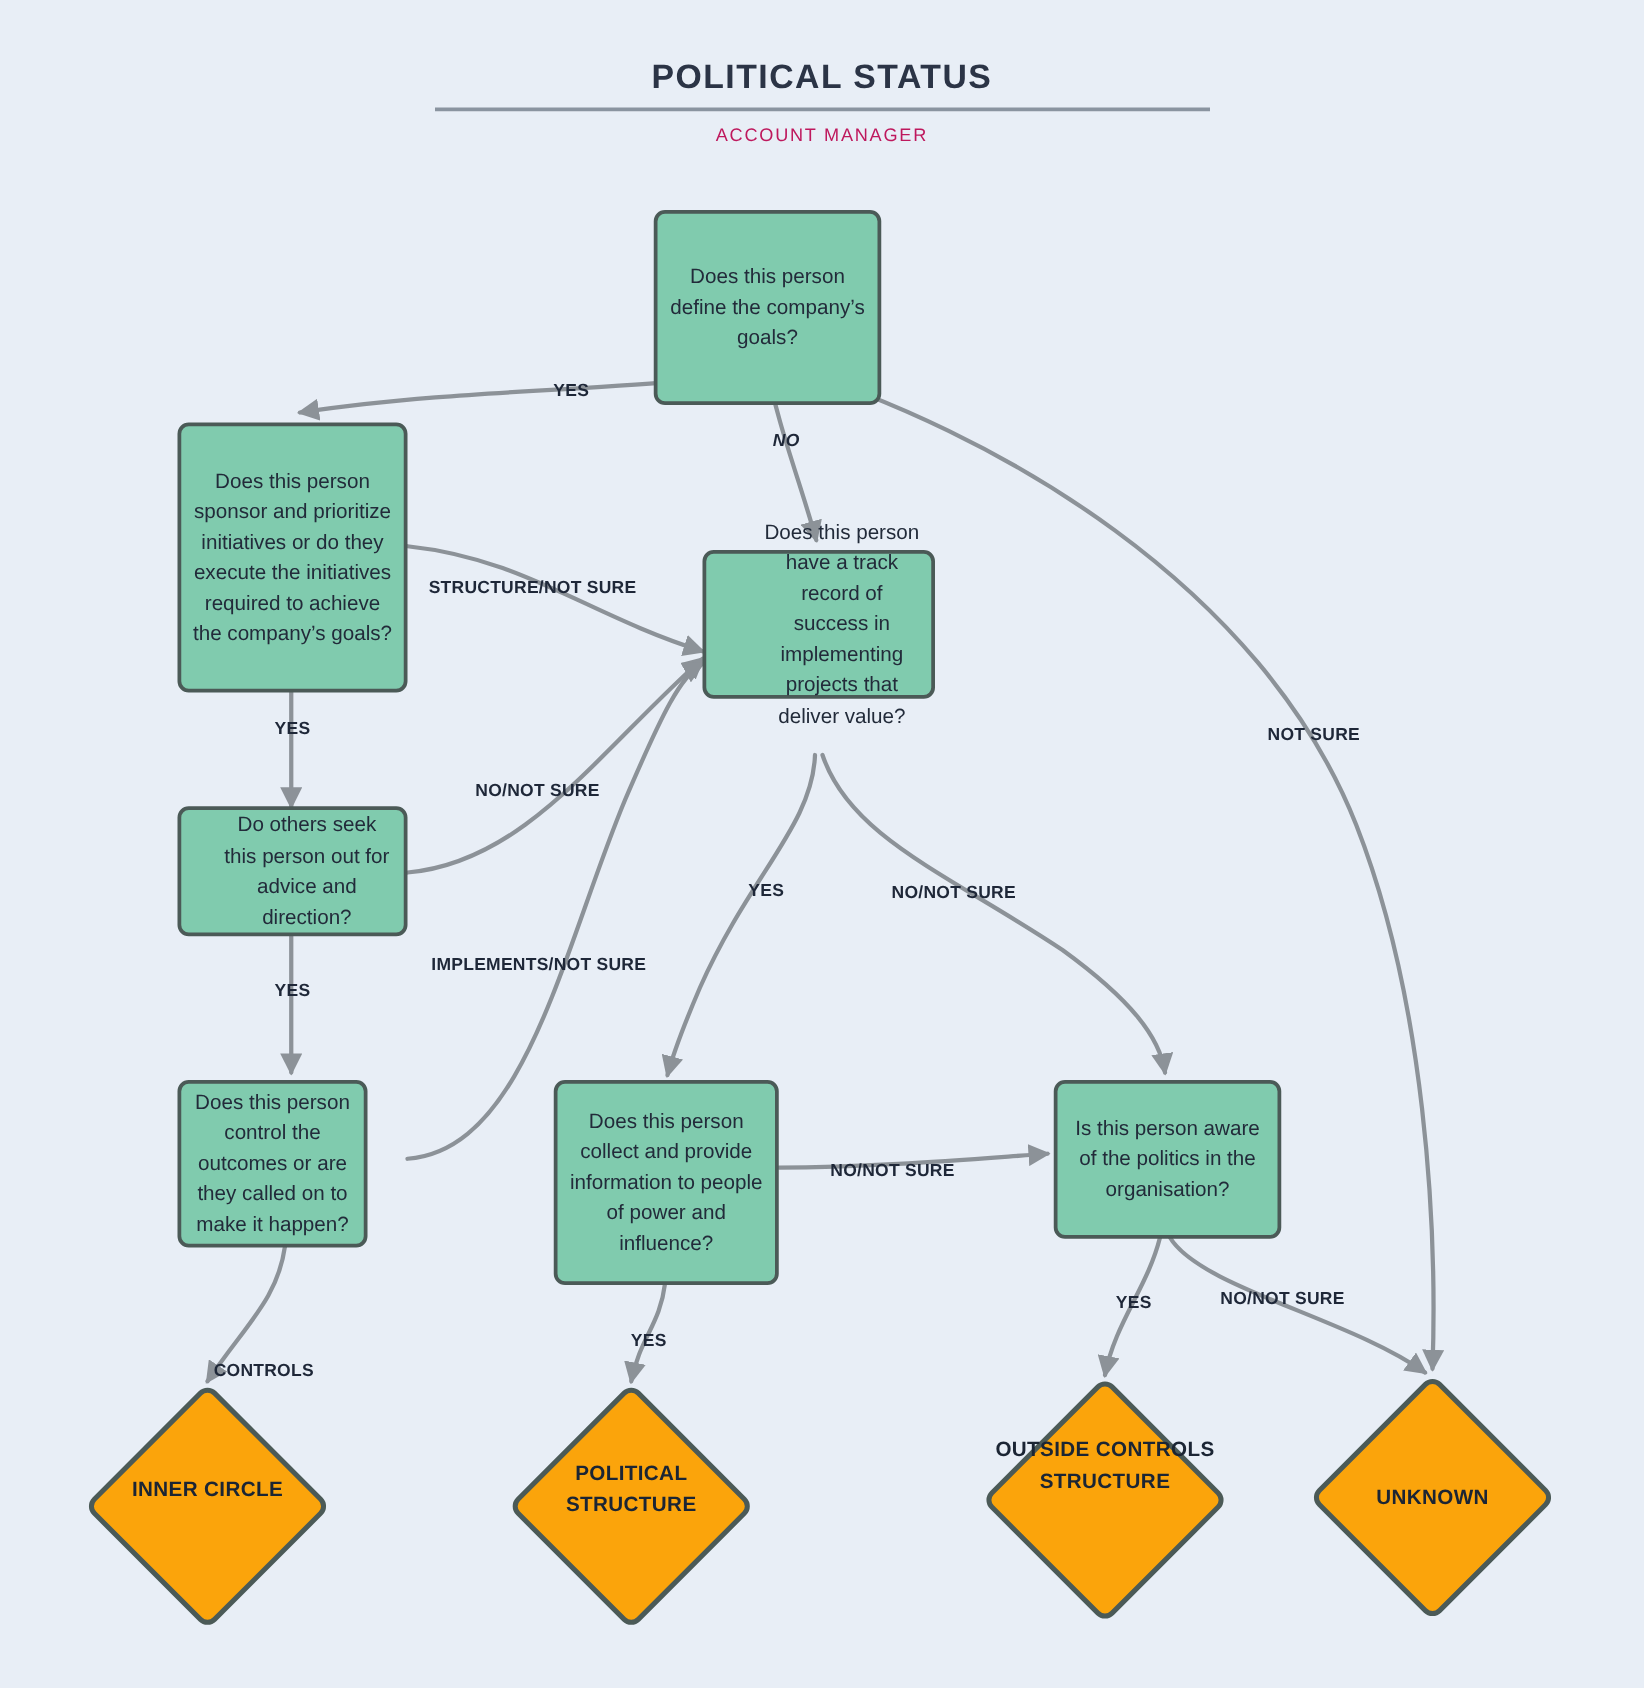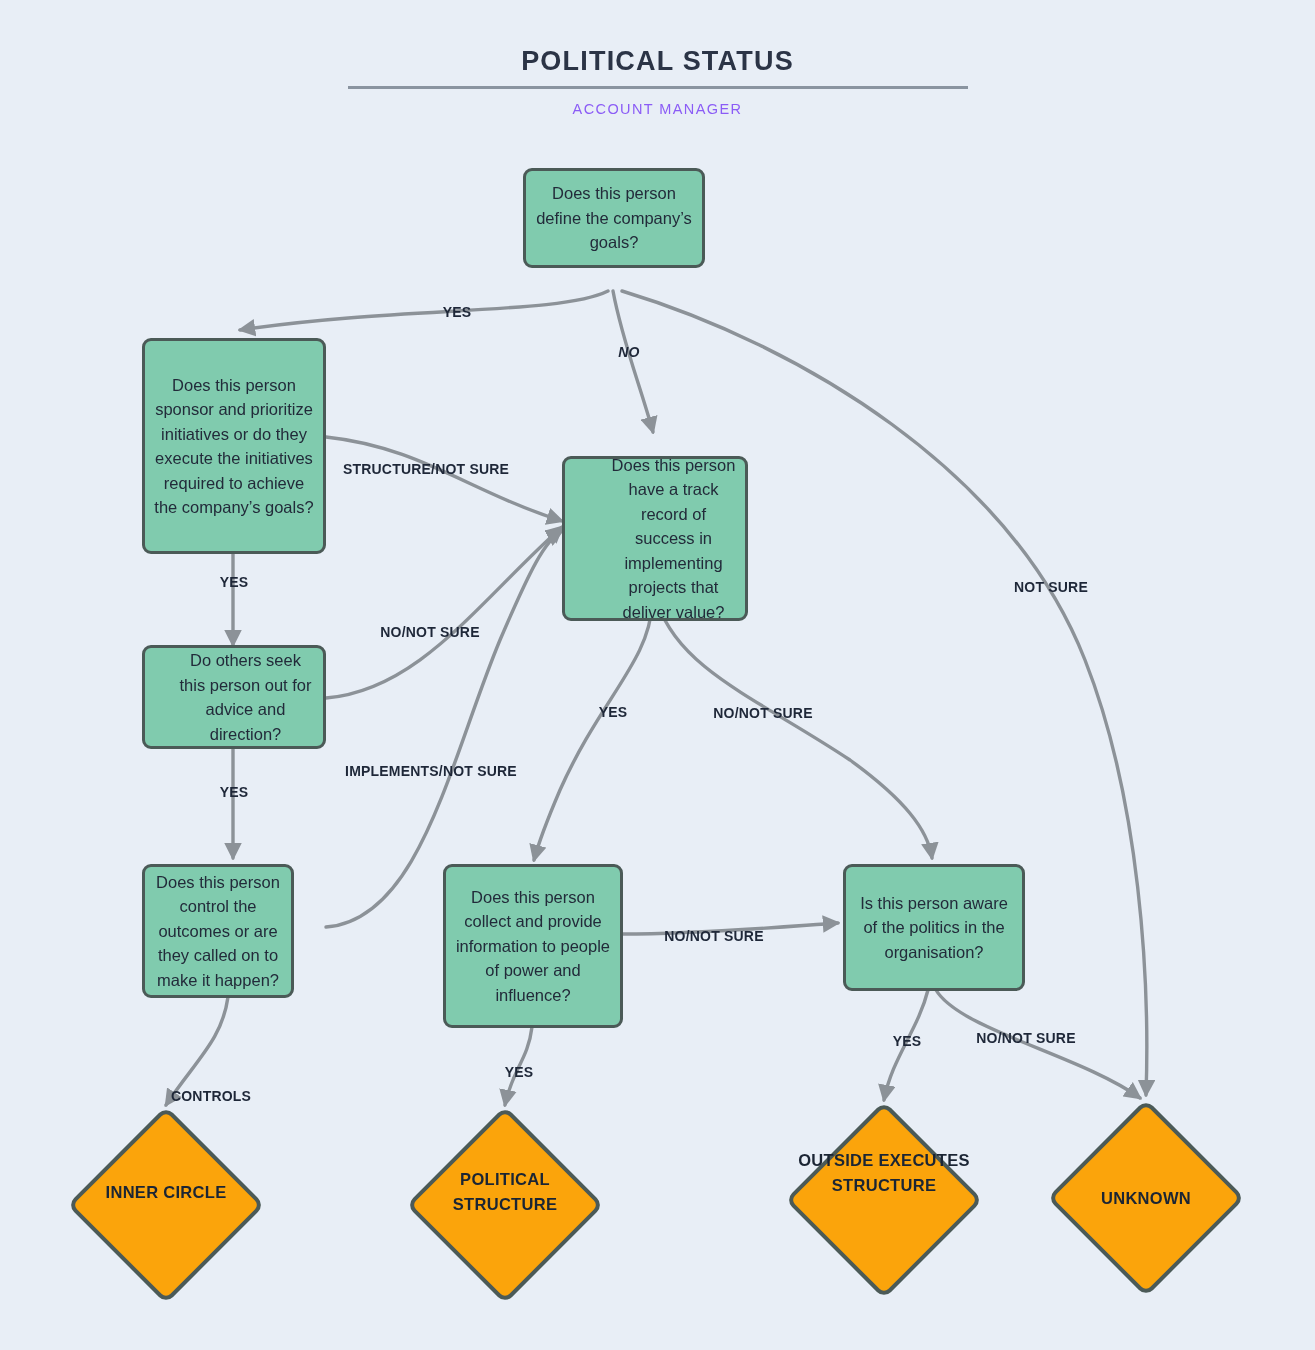--- a/index.html
+++ b/index.html
@@ -34,21 +34,21 @@
   #title-rule {
     width: 620px;
     height: 3px;
     background: #8A94A0;
     margin: 8px auto 0 auto;
   }
   #subtitle {
     margin-top: 12px;
     font-size: 14.5px;
     letter-spacing: 1.4px;
-    color: #8b5cf6;
+    color: #be185d;
   }
 
   
   #edges {
     position: absolute;
     left: 0;
     top: 0;
     width: 1315px;
     height: 1350px;
     pointer-events: none;
@@ -162,29 +162,29 @@
 
     <path class="edge-path" marker-end="url(#arrow)" d="M 532 1027 C 528 1060, 512 1070, 505 1105"></path>
 
     <path class="edge-path" marker-end="url(#arrow)" d="M 623 934 C 700 934, 780 927, 838 923"></path>
 
     <path class="edge-path" marker-end="url(#arrow)" d="M 928 990 C 918 1030, 892 1058, 884 1100"></path>
 
     <path class="edge-path" marker-end="url(#arrow)" d="M 936 990 C 960 1030, 1080 1055, 1140 1098"></path>
   </svg>
 
-  <div class="node" style="left:523px; top:168px; width:182px; height:100px;">
+  <div class="node" style="left:523px; top:168px; width:182px; height:156px;">
     <span class="node-text">Does this person define the company’s goals?</span>
   </div>
 
   <div class="node" style="left:142px; top:338px; width:184px; height:216px;">
     <span class="node-text">Does this person sponsor and prioritize initiatives or do they execute the initiatives required to achieve the company’s goals?</span>
   </div>
 
-  <div class="node" style="left:562px; top:456px; width:186px; height:165px;padding-left:46px;">
+  <div class="node" style="left:562px; top:440px; width:186px; height:119px;padding-left:46px;">
     <span class="node-text">Does this person have a track record of success in implementing projects that deliver value?</span>
   </div>
 
   <div class="node" style="left:142px; top:645px; width:184px; height:104px;padding-left:32px;">
     <span class="node-text">Do others seek this person out for advice and direction?</span>
   </div>
 
   <div class="node" style="left:142px; top:864px; width:152px; height:134px;">
     <span class="node-text">Does this person control the outcomes or are they called on to make it happen?</span>
   </div>
@@ -202,21 +202,21 @@
     <div class="diamond-label" style="top:45px;">INNER CIRCLE</div>
   </div>
 
   <div class="diamond-wrap" style="left:435px; top:1135px; width:140px; height:140px;">
     <div class="diamond-shape"></div>
     <div class="diamond-label" style="top:32px;">POLITICAL STRUCTURE</div>
   </div>
 
   <div class="diamond-wrap" style="left:814px; top:1130px; width:140px; height:140px;">
     <div class="diamond-shape"></div>
-    <div class="diamond-label" style="top:18px; left:-18px; width:176px;">OUTSIDE EXECUTES STRUCTURE</div>
+    <div class="diamond-label" style="top:18px; left:-18px; width:176px;">OUTSIDE CONTROLS STRUCTURE</div>
   </div>
 
   <div class="diamond-wrap" style="left:1076px; top:1128px; width:140px; height:140px;">
     <div class="diamond-shape"></div>
     <div class="diamond-label" style="top:58px;">UNKNOWN</div>
   </div>
 
   <div class="edge-label" style="left:457px; top:312px;">YES</div>
 
   <div class="edge-label" style="left:629px; top:352px;font-style:italic;">NO</div>

